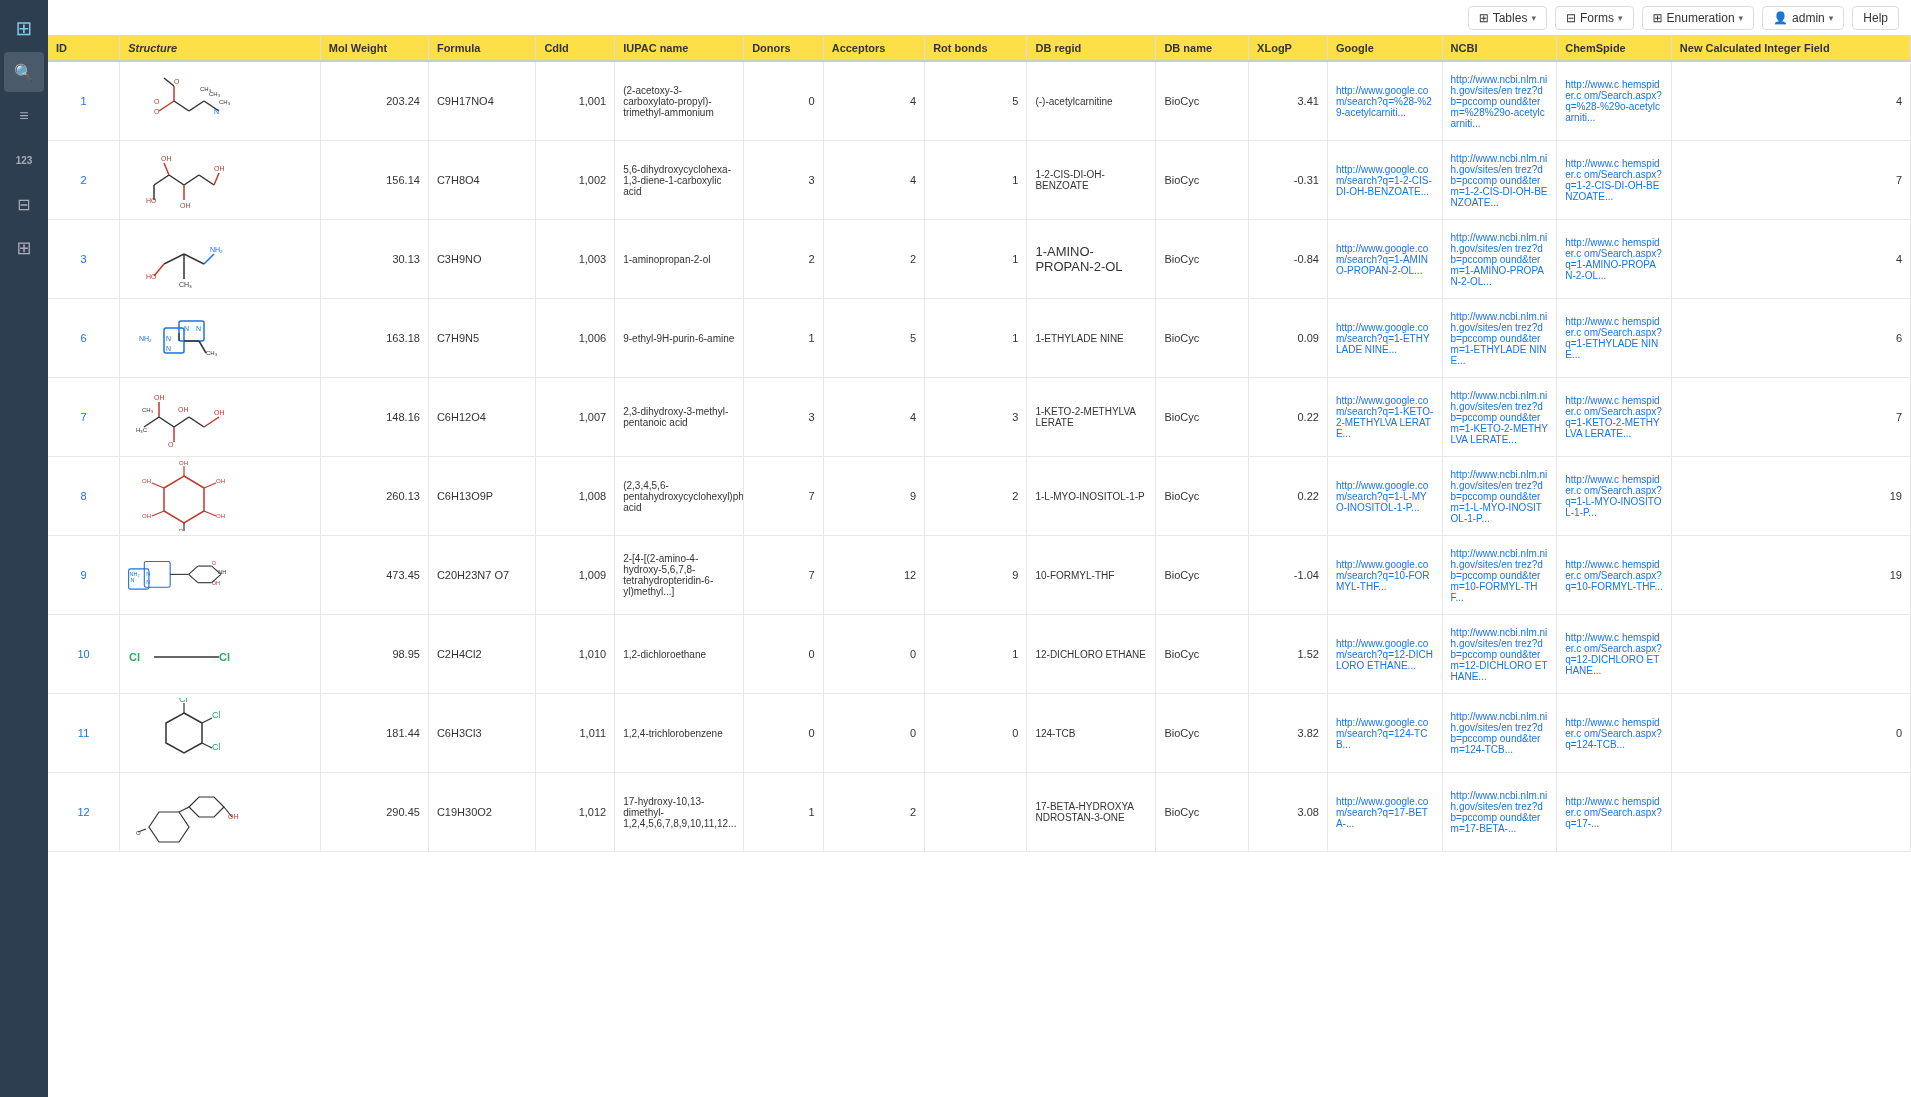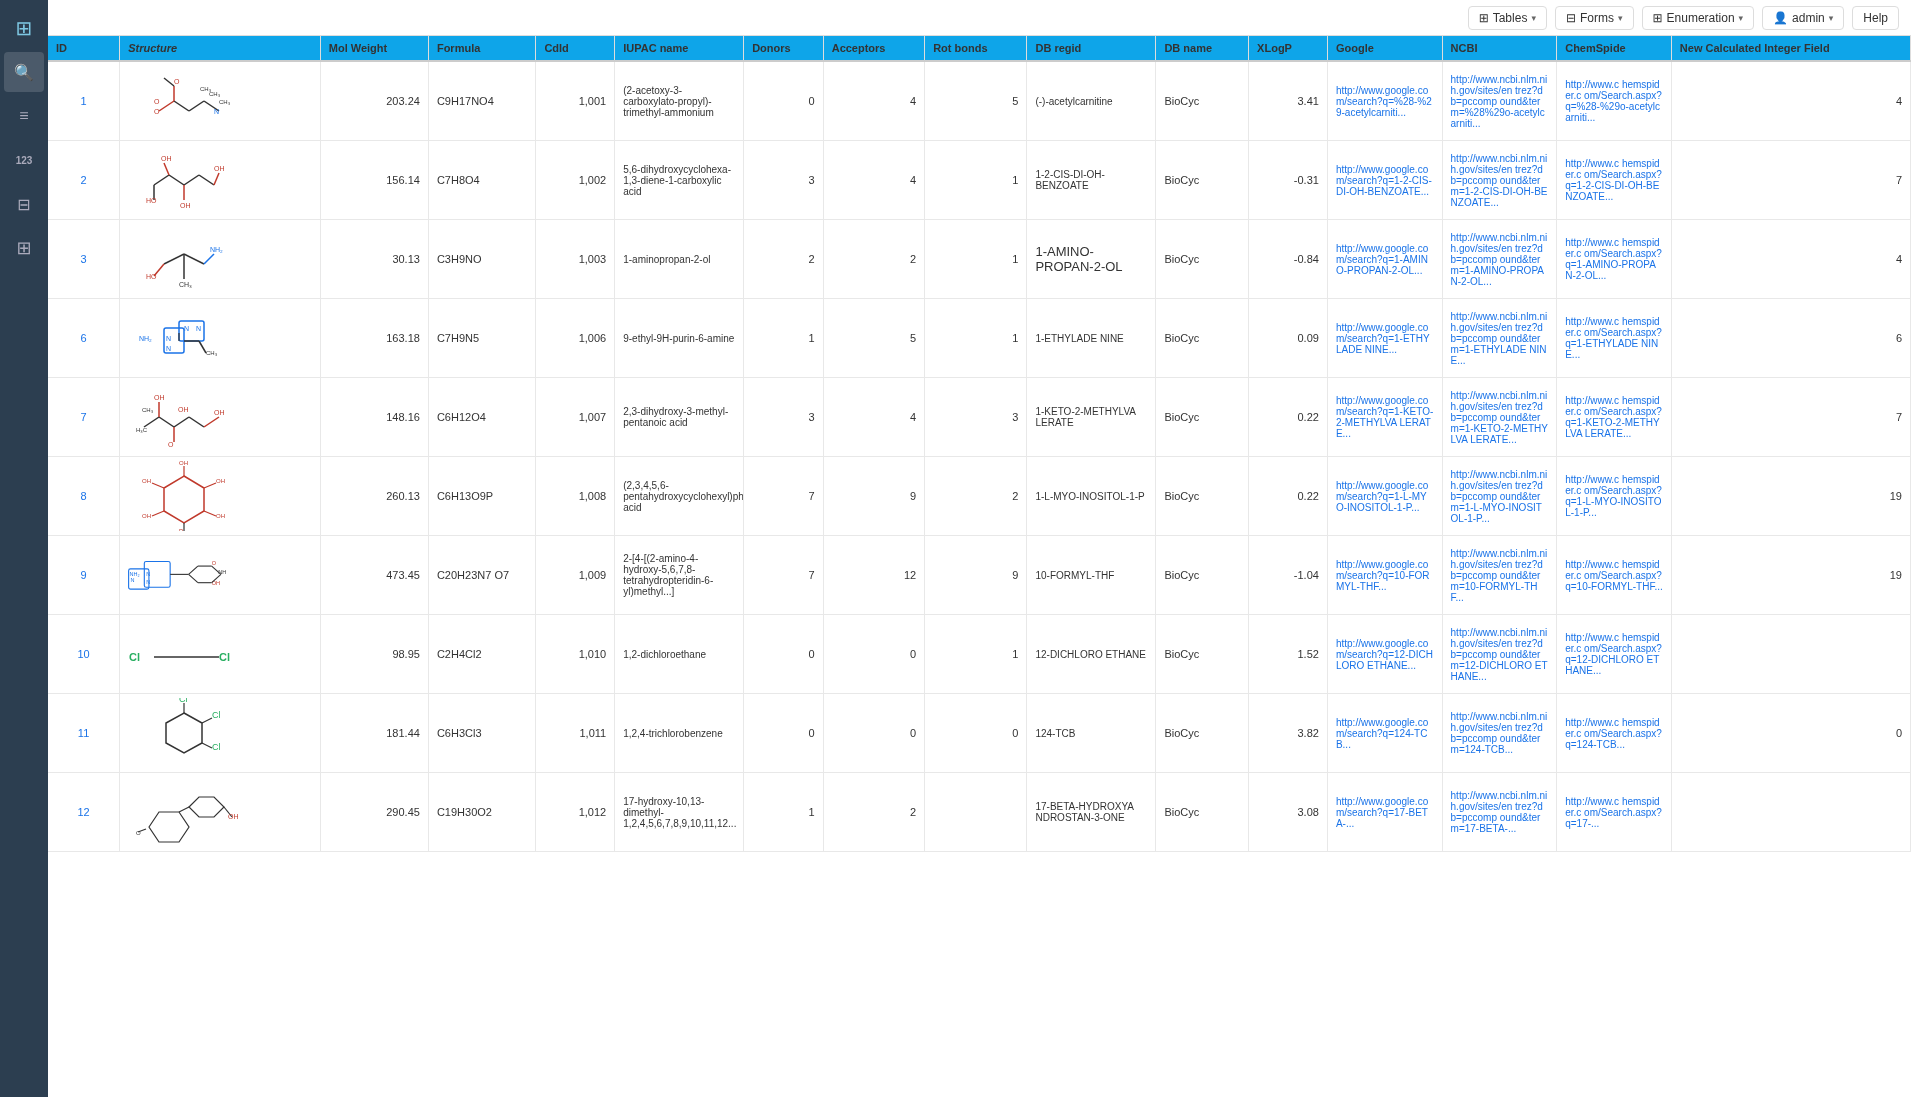--- a/index.html
+++ b/index.html
@@ -22,21 +22,21 @@
     .toolbar-right { display: flex; align-items: center; gap: 6px; margin-left: auto; }
     .toolbar-icon-btn { width: 28px; height: 28px; display: flex; align-items: center; justify-content: center; border: 1px solid #ddd; border-radius: 4px; cursor: pointer; background: #fff; color: #555; font-size: 13px; }
     .pagination { display: flex; align-items: center; gap: 4px; font-size: 12px; color: #333; }
     .pagination-btn { width: 24px; height: 24px; display: flex; align-items: center; justify-content: center; border: 1px solid #ddd; border-radius: 3px; cursor: pointer; background: #fff; font-size: 11px; }
     .page-input { width: 36px; height: 24px; border: 1px solid #ddd; border-radius: 3px; text-align: center; font-size: 12px; padding: 0 4px; }
 
     
     .table-wrapper { flex: 1; overflow: auto; }
     table { border-collapse: collapse; width: 100%; min-width: 1800px; font-size: 11px; }
     thead { position: sticky; top: 0; z-index: 10; }
-    th { background: #0ea5e9; border-right: 1px solid #ddd; border-bottom: 2px solid #ccc; padding: 6px 8px; text-align: left; font-weight: 600; color: #333; white-space: nowrap; cursor: pointer; user-select: none; }
+    th { background: #fde047; border-right: 1px solid #ddd; border-bottom: 2px solid #ccc; padding: 6px 8px; text-align: left; font-weight: 600; color: #333; white-space: nowrap; cursor: pointer; user-select: none; }
     td { border-right: 1px solid #e8e8e8; border-bottom: 1px solid #e8e8e8; padding: 4px 8px; vertical-align: middle; color: #333; }
     td.id-cell { color: #1a73e8; text-align: center; font-weight: 500; }
     td.structure-cell { text-align: center; padding: 4px; }
     td.number-cell { text-align: right; }
     td.link-cell { color: #1a73e8; font-size: 10px; word-break: break-all; overflow: hidden; max-width: 80px; }
 
     
     .structure-img { width: 120px; height: 70px; display: flex; align-items: center; justify-content: center; }
     .structure-img svg { max-width: 120px; max-height: 70px; }
 

